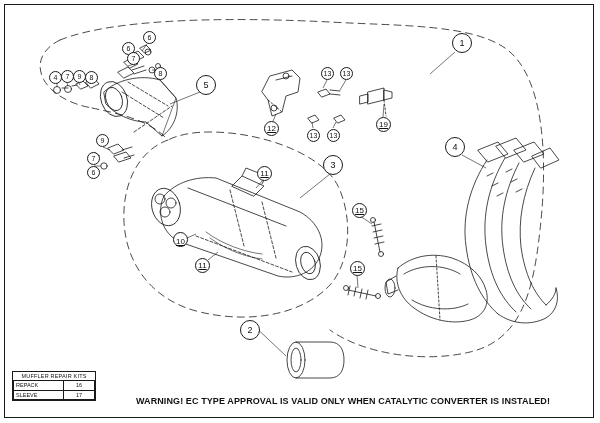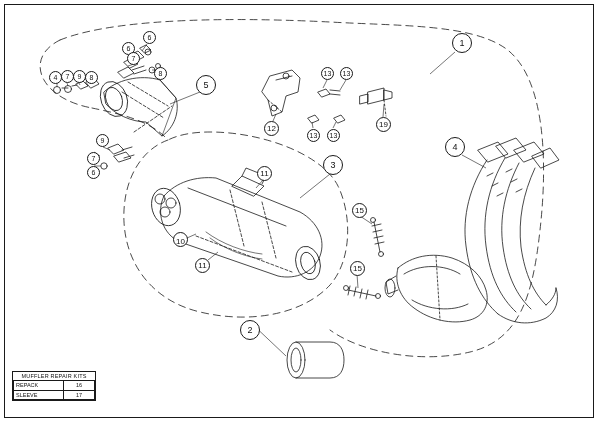--- a/index.html
+++ b/index.html
@@ -7,21 +7,21 @@
   #page{position:relative;width:600px;height:423px;background:#fff;overflow:hidden;}
   #frame{position:absolute;left:4px;top:4px;width:590px;height:414px;border:1px solid #1a1a1a;box-sizing:border-box;}
   svg.layer{position:absolute;left:0;top:0;width:600px;height:423px;}
 
   .callout{
     position:absolute;border:1px solid #1a1a1a;border-radius:50%;
     background:#fff;display:flex;align-items:center;justify-content:center;
     font-size:8px;color:#111;line-height:1;box-sizing:border-box;
   }
   .c-lg{width:20px;height:20px;font-size:9px;}
-  .c-md{width:15px;height:15px;font-size:8px;}
+  .c-md{width:15px;height:15px;font-size:8px;text-decoration:underline;}
   .c-sm{width:13px;height:13px;font-size:7px;}
 
   #legend{position:absolute;left:12px;top:371px;width:84px;border:1px solid #1a1a1a;background:#fff;
     font-size:5.5px;color:#111;box-sizing:border-box;}
   #legend table{border-collapse:collapse;width:100%;}
   #legend td{border:1px solid #1a1a1a;padding:1px 2px;line-height:1.15;}
   #legend .hdr{text-align:center;border:none;border-bottom:1px solid #1a1a1a;font-size:5.5px;letter-spacing:.2px;}
   #legend .qty{width:26px;text-align:center;}
 
   #warning{position:absolute;left:104px;top:396px;width:478px;text-align:center;
@@ -314,14 +314,15 @@
         <td class="qty">16</td>
       </tr>
       <tr>
         <td>SLEEVE</td>
         <td class="qty">17</td>
       </tr>
     </tbody>
       </table>
   </div>
 
+  <div id="warning">WARNING! EC TYPE APPROVAL IS VALID ONLY WHEN CATALYTIC CONVERTER IS INSTALED!</div>
 
 </div>
 
 </body></html>

